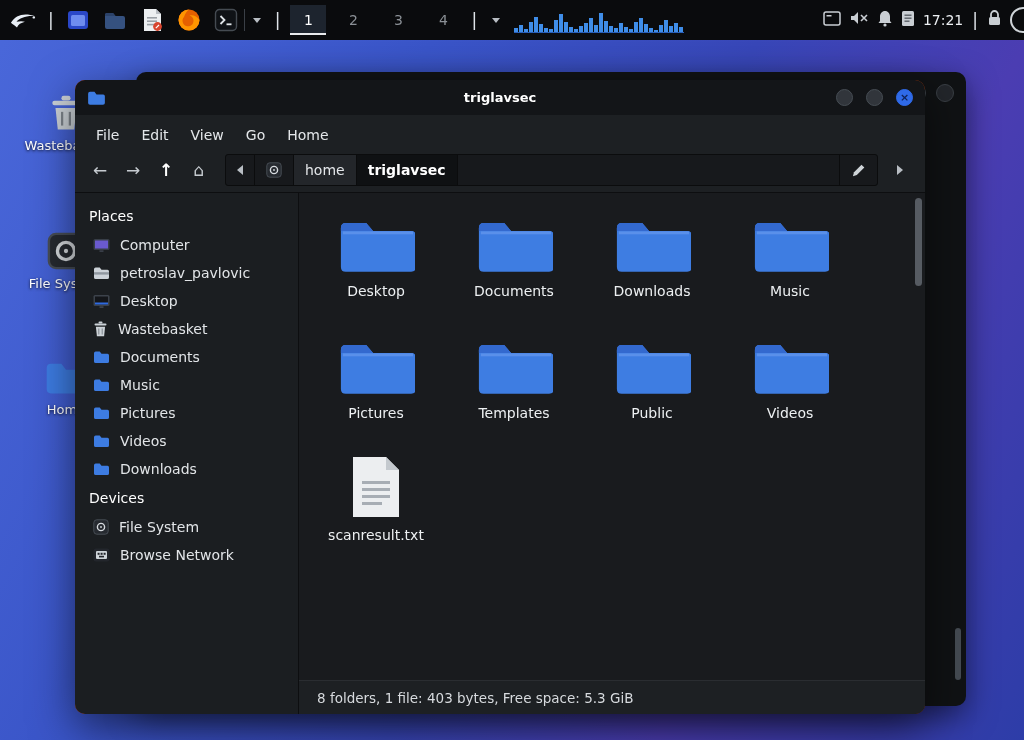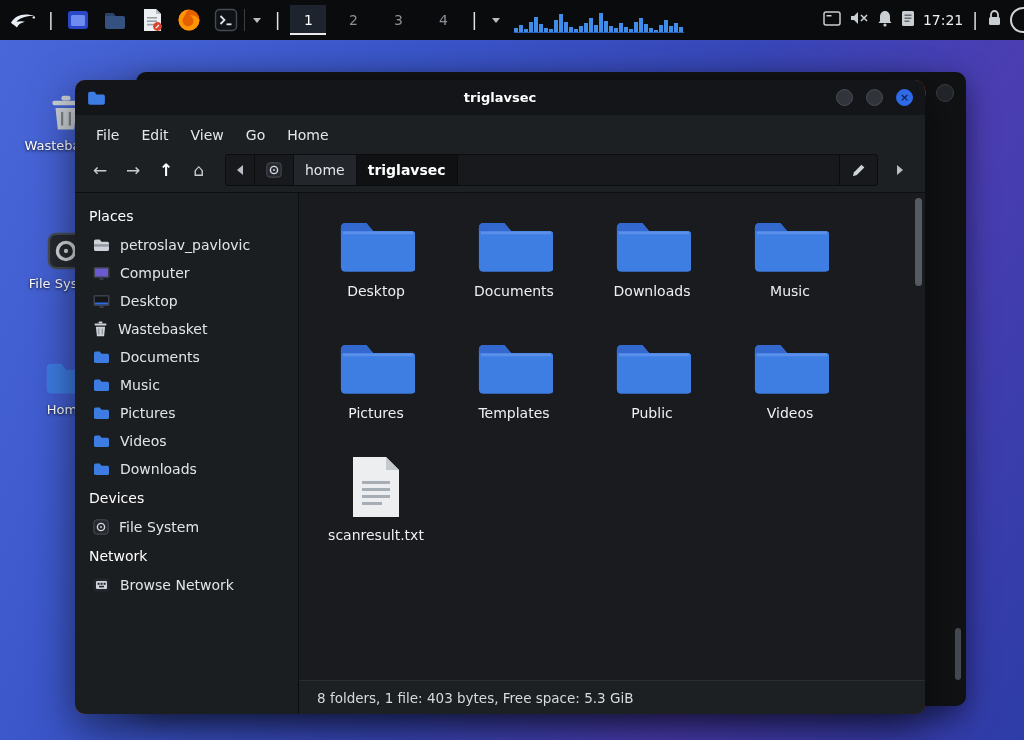--- a/index.html
+++ b/index.html
@@ -354,32 +354,32 @@
     <span class="nav-btn">
         <span class="tri-right"></span>
       </span>
   </div>
 
   <div class="content">
 
     <div class="sidebar">
       <div class="side-header">Places</div>
       <div class="side-item">
-        <svg width="17" height="14">
-            <use href="#sym-userfolder" width="17" height="14"></use>
-          </svg>
-        <span>petroslav_pavlovic</span>
-      </div>
-      <div class="side-item">
         <svg width="17" height="15">
             <use href="#sym-monitor" width="17" height="15"></use>
           </svg>
         <span>Computer</span>
       </div>
       <div class="side-item">
+        <svg width="17" height="14">
+            <use href="#sym-userfolder" width="17" height="14"></use>
+          </svg>
+        <span>petroslav_pavlovic</span>
+      </div>
+      <div class="side-item">
         <svg width="17" height="15">
             <use href="#sym-desktopmon" width="17" height="15"></use>
           </svg>
         <span>Desktop</span>
       </div>
       <div class="side-item">
         <svg width="15" height="16">
             <use href="#sym-trash" width="15" height="16"></use>
           </svg>
         <span>Wastebasket</span>
@@ -414,21 +414,20 @@
           </svg>
         <span>Downloads</span>
       </div>
       <div class="side-header">Devices</div>
       <div class="side-item">
         <svg width="16" height="16">
             <use href="#sym-drive" width="16" height="16"></use>
           </svg>
         <span>File System</span>
       </div>
-      <div class="side-header">Network</div>
       <div class="side-item">
         <svg width="17" height="14">
             <use href="#sym-network" width="17" height="14"></use>
           </svg>
         <span>Browse Network</span>
       </div>
     </div>
 
     <div class="main-wrap">
       <div class="grid">

